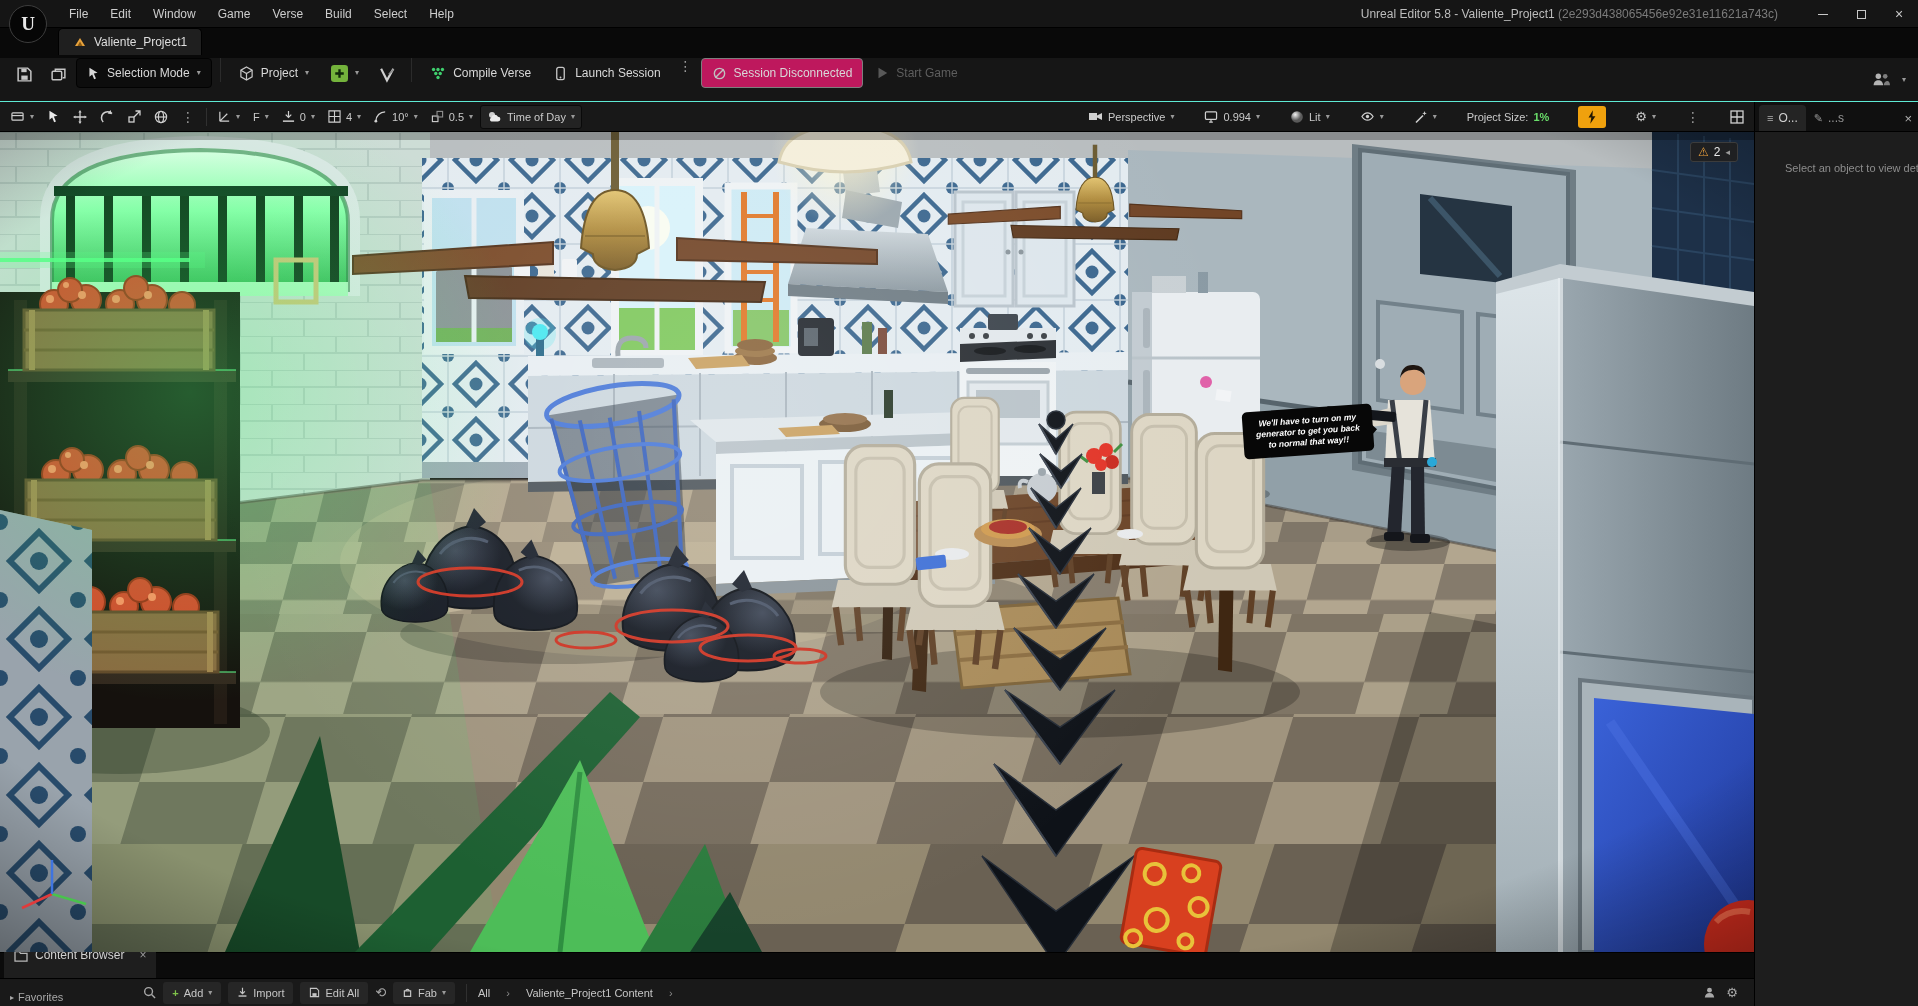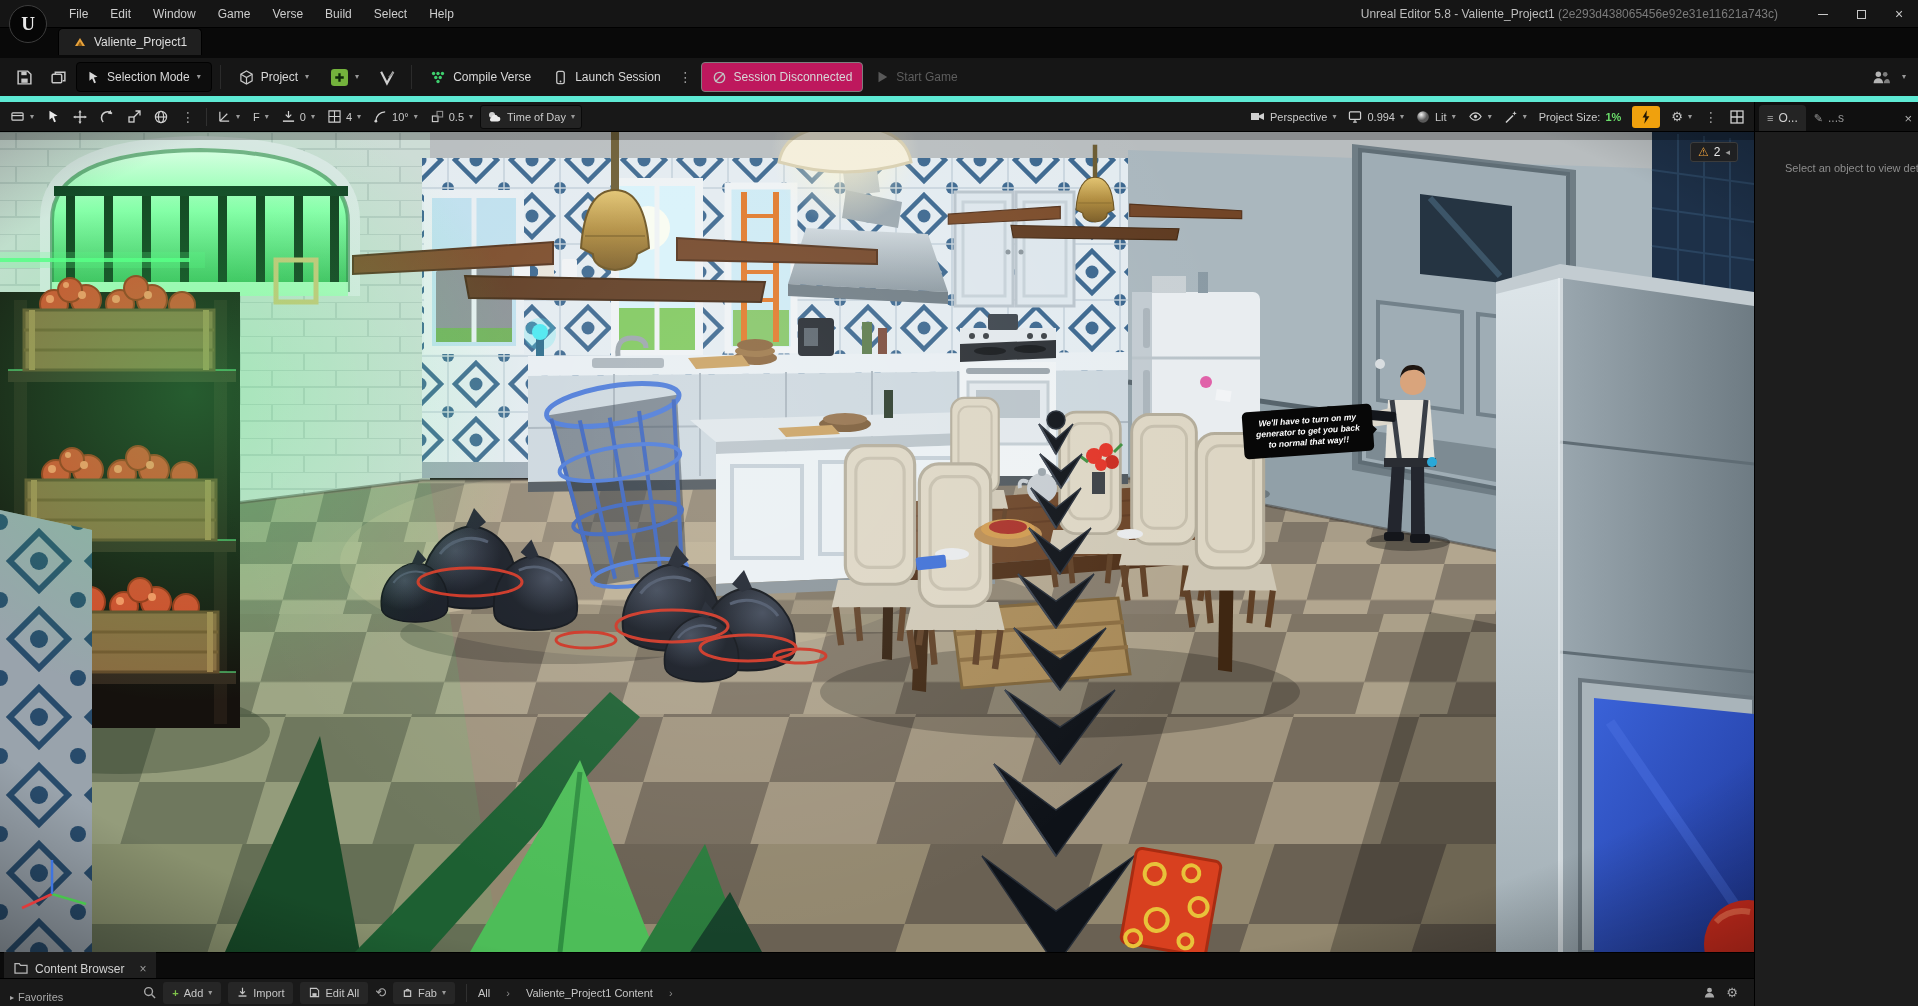--- a/index.html
+++ b/index.html
@@ -12,39 +12,39 @@
 .win-title{position:absolute;right:140px;font-size:12px;color:#bdbdbd;white-space:nowrap}
 .win-title .guid{color:#7b7b7b}
 .win-controls{position:absolute;right:0;top:0;height:28px;display:flex}
 .win-btn{width:38px;height:28px;display:flex;align-items:center;justify-content:center;color:#c8c8c8;font-size:14px}
 .min-glyph{width:10px;height:0;border-bottom:1px solid #c8c8c8;display:block}
 .max-glyph{width:9px;height:9px;border:1px solid #c8c8c8;display:block}
 
 .tabrow{height:30px;background:#090909;display:flex;align-items:flex-start;padding-left:58px}
 .proj-tab{height:27px;background:#1f1f1f;border:1px solid #000;border-bottom:none;border-radius:5px 5px 0 0;display:flex;align-items:center;gap:7px;padding:0 14px;font-size:12px;color:#dedede}
 
-.toolbar{height:44px;background:#161616;display:flex;align-items:center;padding:0 8px;gap:2px;border-bottom:6px solid #5eead4}
+.toolbar{height:44px;background:#161616;display:flex;padding:0 8px;gap:2px;border-bottom:1px solid #5eead4}
 .tb-icon{width:32px;height:32px;display:flex;align-items:center;justify-content:center;border-radius:4px;color:#c6c6c6}
 .tb-btn{height:30px;display:flex;align-items:center;gap:7px;padding:0 10px;border-radius:4px;font-size:12px;color:#d8d8d8;white-space:nowrap}
 .tb-btn.dark{background:#0d0d0d;border:1px solid #020202}
 .caret{font-size:8px;color:#999;line-height:1}
 .tb-sep{width:1px;height:24px;background:#060606;border-right:1px solid #2b2b2b;margin:0 6px}
 .tb-outline{border:1px solid #7e7e7e;background:#be185d}
 .tb-disabled{color:#5e5e5e}
 .kebab{color:#9a9a9a;font-size:14px;padding:0 6px}
 .tb-right{margin-left:auto;display:flex;align-items:center;gap:4px;padding-right:4px}
 
 .main{display:flex}
 .left-col{width:1754px}
 
 .vp-toolbar{height:30px;width:1754px;background:#181818;display:flex;align-items:center;padding:0 4px;gap:1px;border-bottom:1px solid #000}
 .vpt-btn{height:24px;display:flex;align-items:center;gap:5px;padding:0 6px;border-radius:3px;font-size:11px;color:#cacaca;white-space:nowrap}
 .vpt-boxed{background:#232323;border:1px solid #0a0a0a}
 .vpt-sep{width:1px;height:18px;background:#000;border-right:1px solid #303030;margin:0 4px}
-.vp-right{margin-left:auto;display:flex;align-items:center;gap:0}
+.vp-right{margin-left:auto;display:flex;align-items:center;gap:18px}
 .green{color:#6ade6a;font-weight:bold}
 .bolt-btn{width:28px;height:22px;background:#f0a10d;border-radius:3px;display:flex;align-items:center;justify-content:center;margin:0 5px}
 
 .viewport{position:relative;width:1754px;height:820px;background:#0a0a0a;overflow:hidden}
 .viewport svg{display:block}
 .speech{position:absolute;left:1243px;top:276px;width:130px;background:#070707;color:#fff;font-size:8.5px;font-weight:bold;font-style:italic;line-height:1.3;padding:7px 8px;border-radius:5px;text-align:center;transform:rotate(-4deg);z-index:6}
 .speech:after{content:"";position:absolute;right:-10px;top:42%;border:6px solid transparent;border-left-color:#070707}
 .warn-badge{position:absolute;top:10px;right:16px;background:rgba(32,32,32,.92);border:1px solid #3c3c3c;border-radius:3px;display:flex;align-items:center;gap:5px;padding:2px 7px;z-index:6;font-size:12px}
 .warn-tri{color:#f0a33c;font-size:12px}
 .warn-num{color:#e8e8e8}
@@ -52,21 +52,21 @@
 
 .side-panel{width:164px;height:904px;background:#1d1d1d;border-left:1px solid #000}
 .side-header{height:30px;background:#101010;display:flex;align-items:flex-end;padding-left:4px;border-bottom:1px solid #000}
 .side-tab{height:26px;display:flex;align-items:center;gap:5px;padding:0 8px;font-size:12px;color:#d0d0d0;border-radius:4px 4px 0 0}
 .side-tab.active{background:#242424}
 .side-tab.inactive{color:#969696}
 .side-close{margin-left:auto;margin-right:6px;margin-bottom:6px;color:#b0b0b0;font-size:13px;line-height:1}
 .side-msg{padding:30px 13px 0 30px;font-size:11px;color:#8d8d8d;white-space:nowrap;overflow:hidden}
 
 .cb-tabrow{height:26px;background:#0b0b0b;display:flex;align-items:flex-end;padding-left:4px;border-top:1px solid #000}
-.cb-tab{height:24px;background:#1e1e1e;border-radius:5px 5px 0 0;display:flex;align-items:flex-start;gap:7px;padding:16px 10px;font-size:12px;color:#d2d2d2}
+.cb-tab{height:24px;background:#1e1e1e;border-radius:5px 5px 0 0;display:flex;align-items:flex-end;gap:7px;padding:16px 10px;font-size:12px;color:#d2d2d2}
 .cb-close{color:#9a9a9a;font-size:12px;margin-left:8px}
 .cb-toolbar{height:28px;background:#191919;border-top:1px solid #000;display:flex;align-items:center;gap:7px;padding:0 10px;font-size:11px;color:#c6c6c6;overflow:hidden}
 .cb-btn{height:22px;display:flex;align-items:center;gap:5px;padding:0 9px;background:#262626;border-radius:3px;white-space:nowrap}
 .cb-fav{display:flex;align-items:center;gap:4px;color:#a8a8a8;margin-top:9px}
 .crumb{display:flex;align-items:center;gap:16px;white-space:nowrap}
 .crumb .sep{color:#8a8a8a}
 .cb-right{margin-left:auto;display:flex;align-items:center;gap:10px;padding-right:6px}
 .icon-svg{display:block}
 </style>
 </head>

